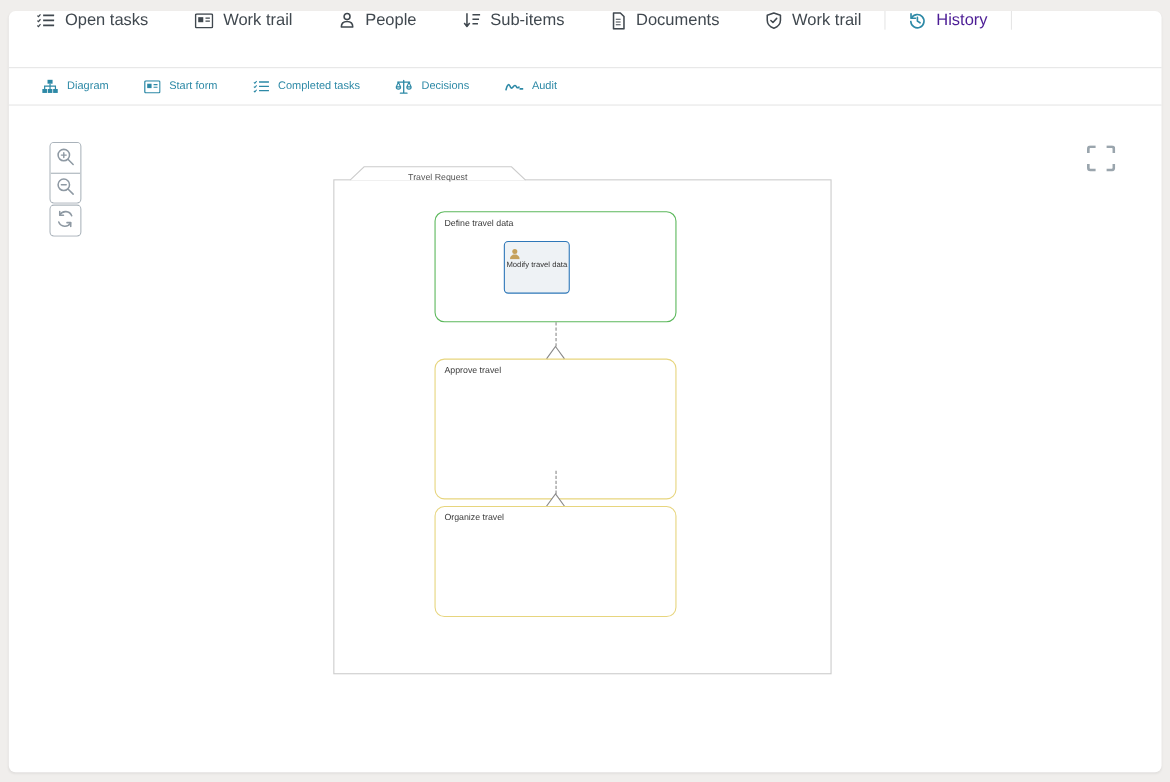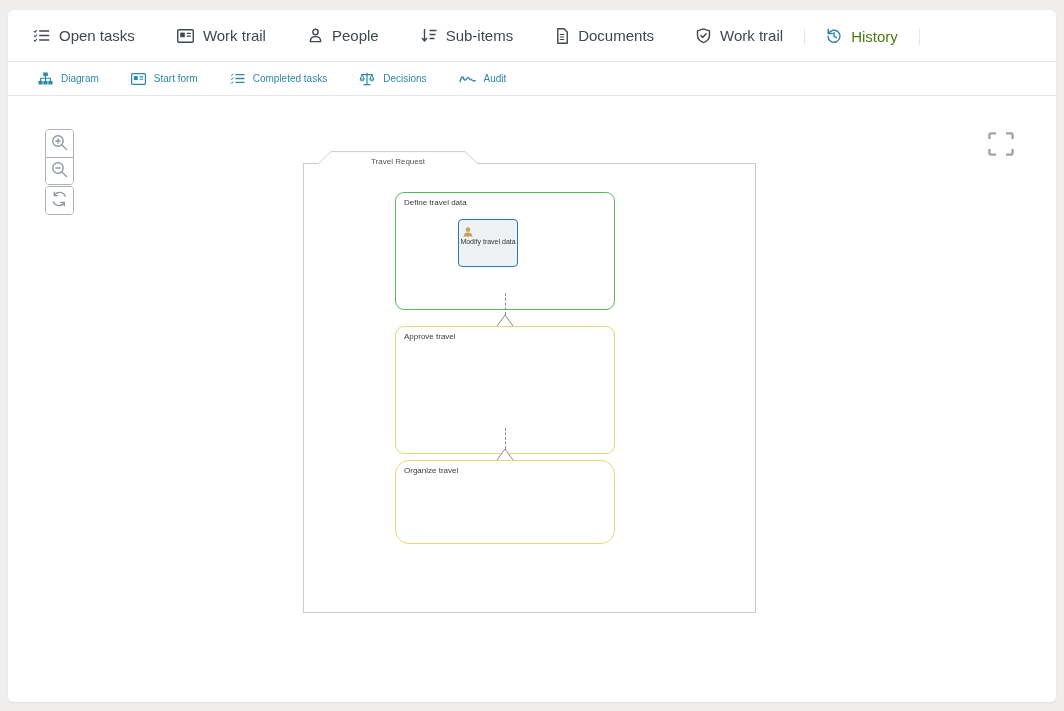--- a/index.html
+++ b/index.html
@@ -10,33 +10,33 @@
     color:#40484f;
     overflow:hidden;
   }
   .panel {
     position:absolute; left:8px; top:10px; width:1048px; height:692px;
     background:#ffffff; border-radius:6px;
     box-shadow:0 1px 2px rgba(0,0,0,0.06);
   }
   
   .tabs-primary {
-    display:flex; align-items:center; height:52px;
+    display:flex; align-items:flex-start; height:52px;
     border-bottom:1px solid #e6e6e6;
     padding-left:4px;
     position:relative;
   }
   .ptab {
     display:flex; align-items:center; gap:9px;
     padding:0 21px; font-size:15px; color:#40484f;
     cursor:pointer; white-space:nowrap;
   }
   .ptab svg { display:block; }
   .ptab.active {
-    color:#4d7c0f;
+    color:#4c1d95;
     background:#fff;
     border-left:1px solid #e6e6e6;
     border-right:1px solid #e6e6e6;
     margin-bottom:-1px;
   }
   .ptab.active svg { stroke:#2d89a6; }
   .ptab .stro { stroke:#40484f; }
   .ptab.active .stro { stroke:#2d89a6; }
   
   .tabs-secondary {
@@ -295,21 +295,21 @@
 
     <div class="diagram-pane">
 
       <div class="pool-tab">
         <svg width="160" height="13" viewBox="0 0 160 13">
           <path d="M0 13 L13 0.6 H147 L160 13" fill="#ffffff" stroke="#cccccc" stroke-width="1"></path>
         </svg>
         <div class="pool-label">Travel Request</div>
       </div>
 
-      <div class="stage stage-green" style="left:91px; top:28px; height:118px;">
+      <div class="stage stage-green" style="left:91px; top:28px; height:101px;">
         <div class="stage-label">Define travel data</div>
         <div class="task-node">
           <span class="task-person">
             <svg width="10" height="10" viewBox="0 0 10 10">
               <circle cx="5" cy="2.6" r="2.3" fill="#c5a05a"></circle>
               <path d="M0.6 9.6c0-2.8 2-4.2 4.4-4.2s4.4 1.4 4.4 4.2z" fill="#c5a05a"></path>
             </svg>
           </span>
           <div class="task-label">Modify travel data</div>
         </div>
@@ -328,19 +328,19 @@
       </div>
 
       <div class="connector" style="left:201px; top:264px; height:21px;"></div>
 
       <div class="gateway" style="left:192px; top:284px;">
         <svg width="18" height="24" viewBox="0 0 18 24">
           <polygon points="9,1 17,12 9,23 1,12" fill="#ffffff" stroke="#8a8a8a" stroke-width="1"></polygon>
         </svg>
       </div>
 
-      <div class="stage stage-yellow" style="left:91px; top:296px; height:84px;border-radius:14px;">
+      <div class="stage stage-yellow" style="left:91px; top:296px; height:101px;">
         <div class="stage-label">Organize travel</div>
       </div>
 
     </div>
   </div>
 </div>
 
 </body></html>

